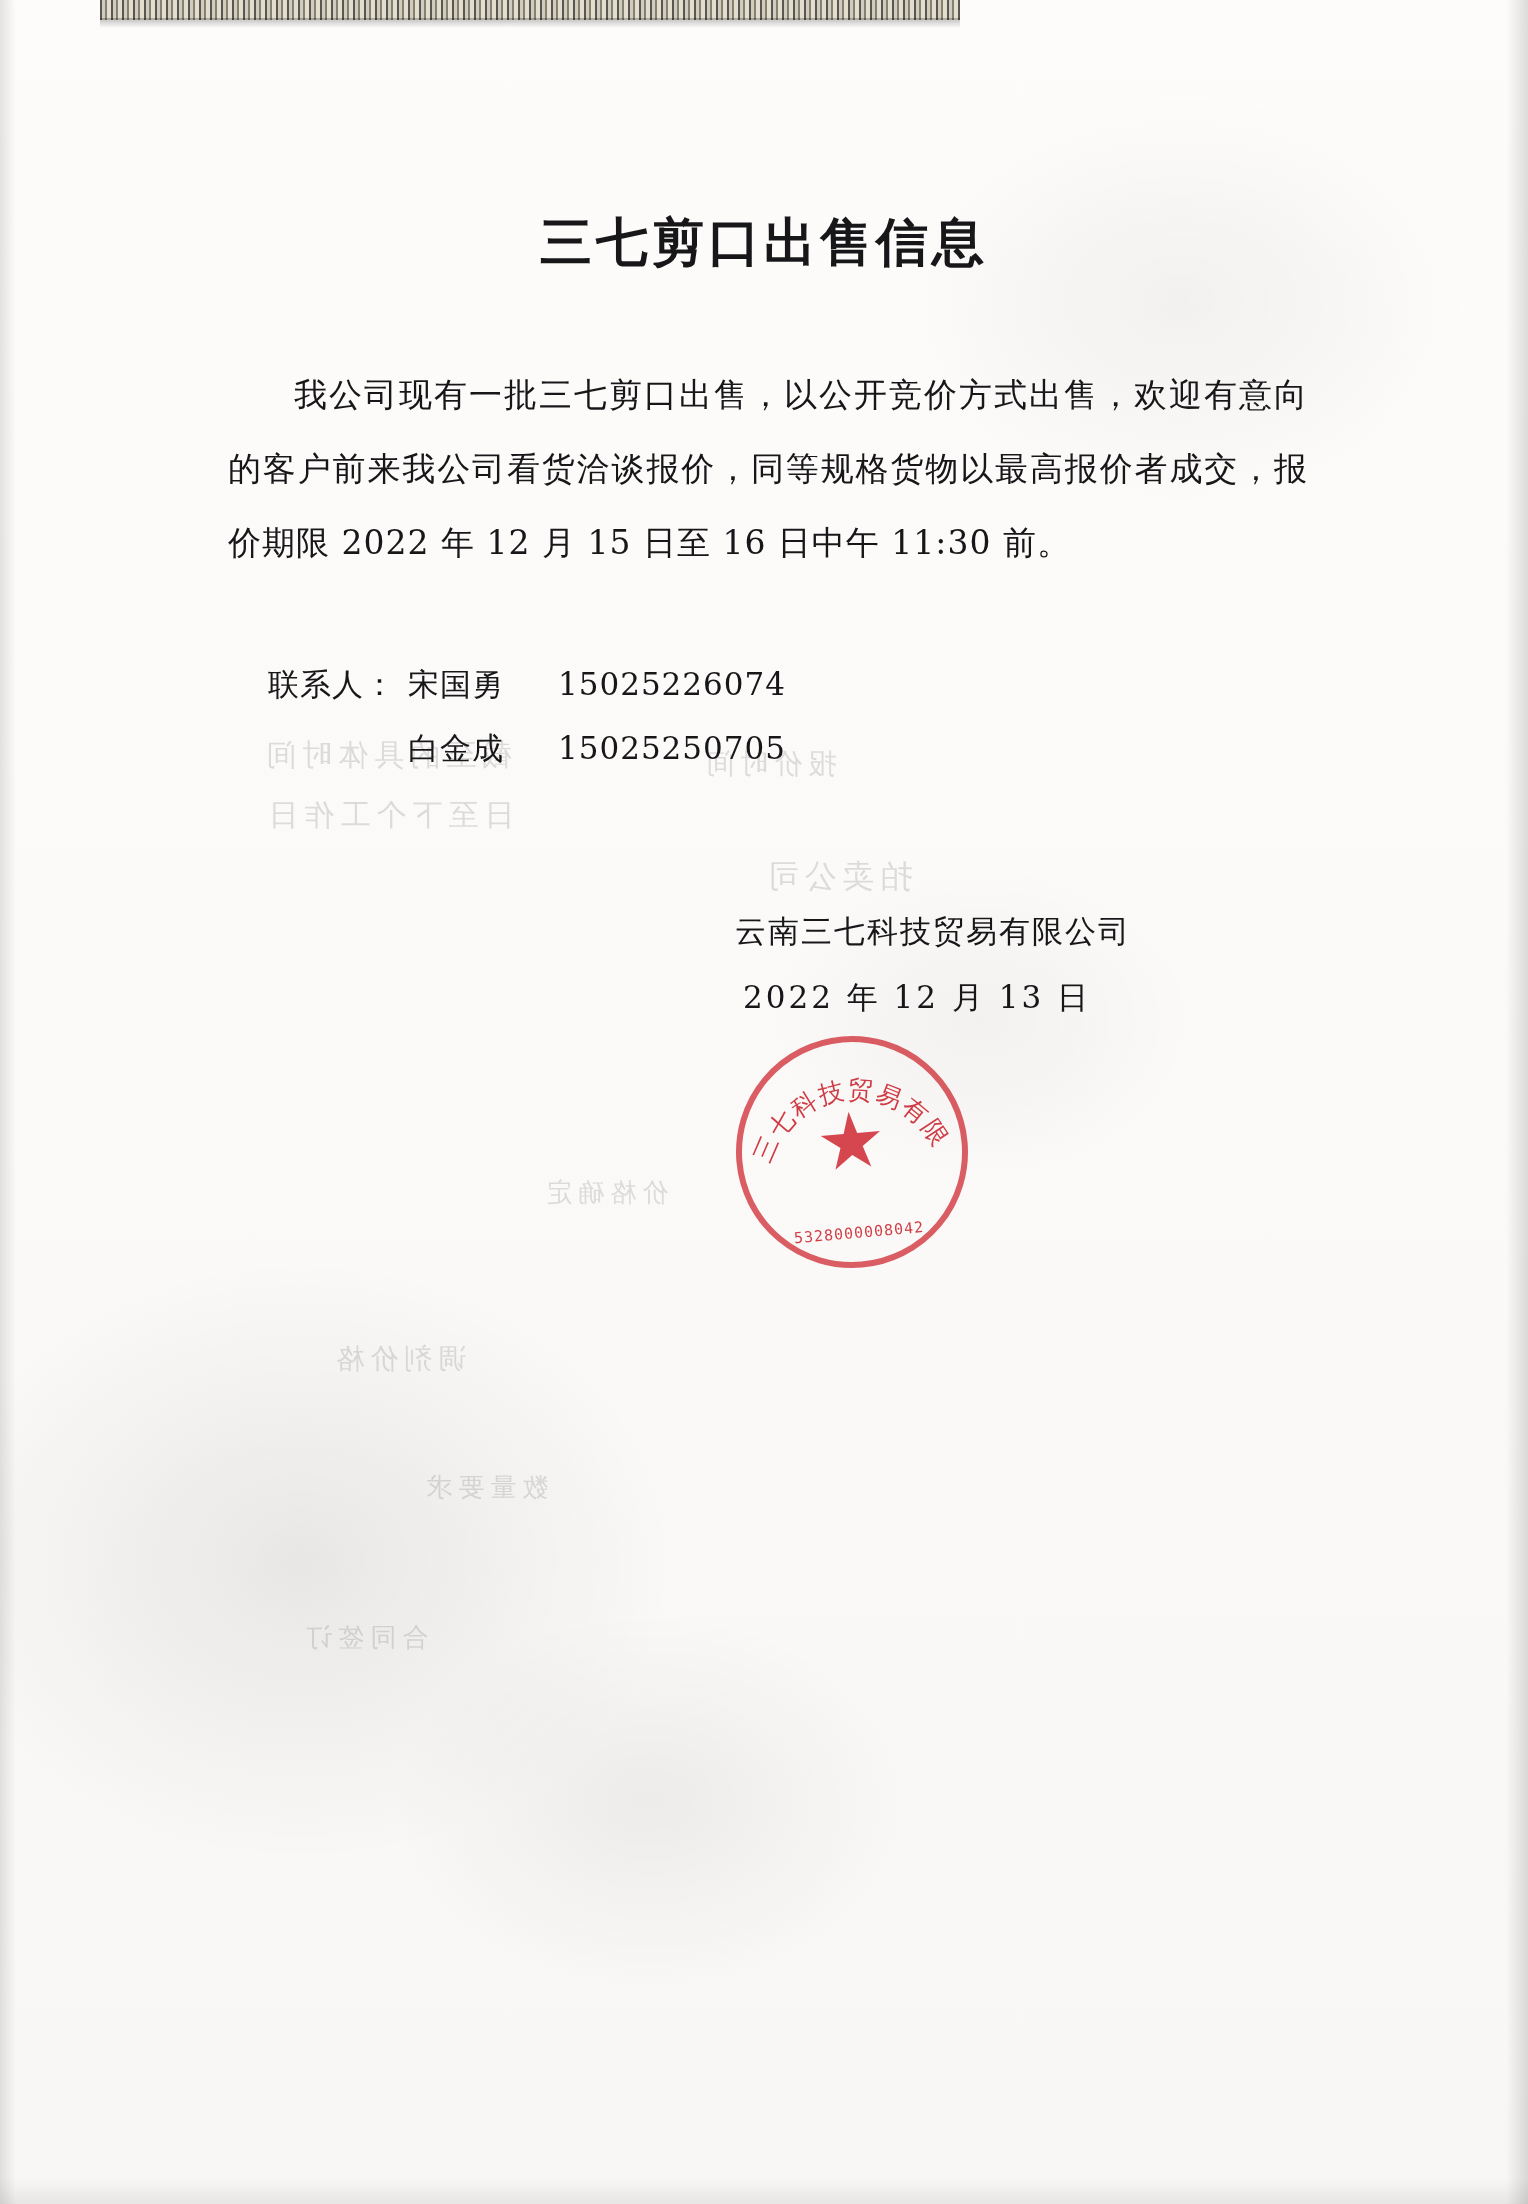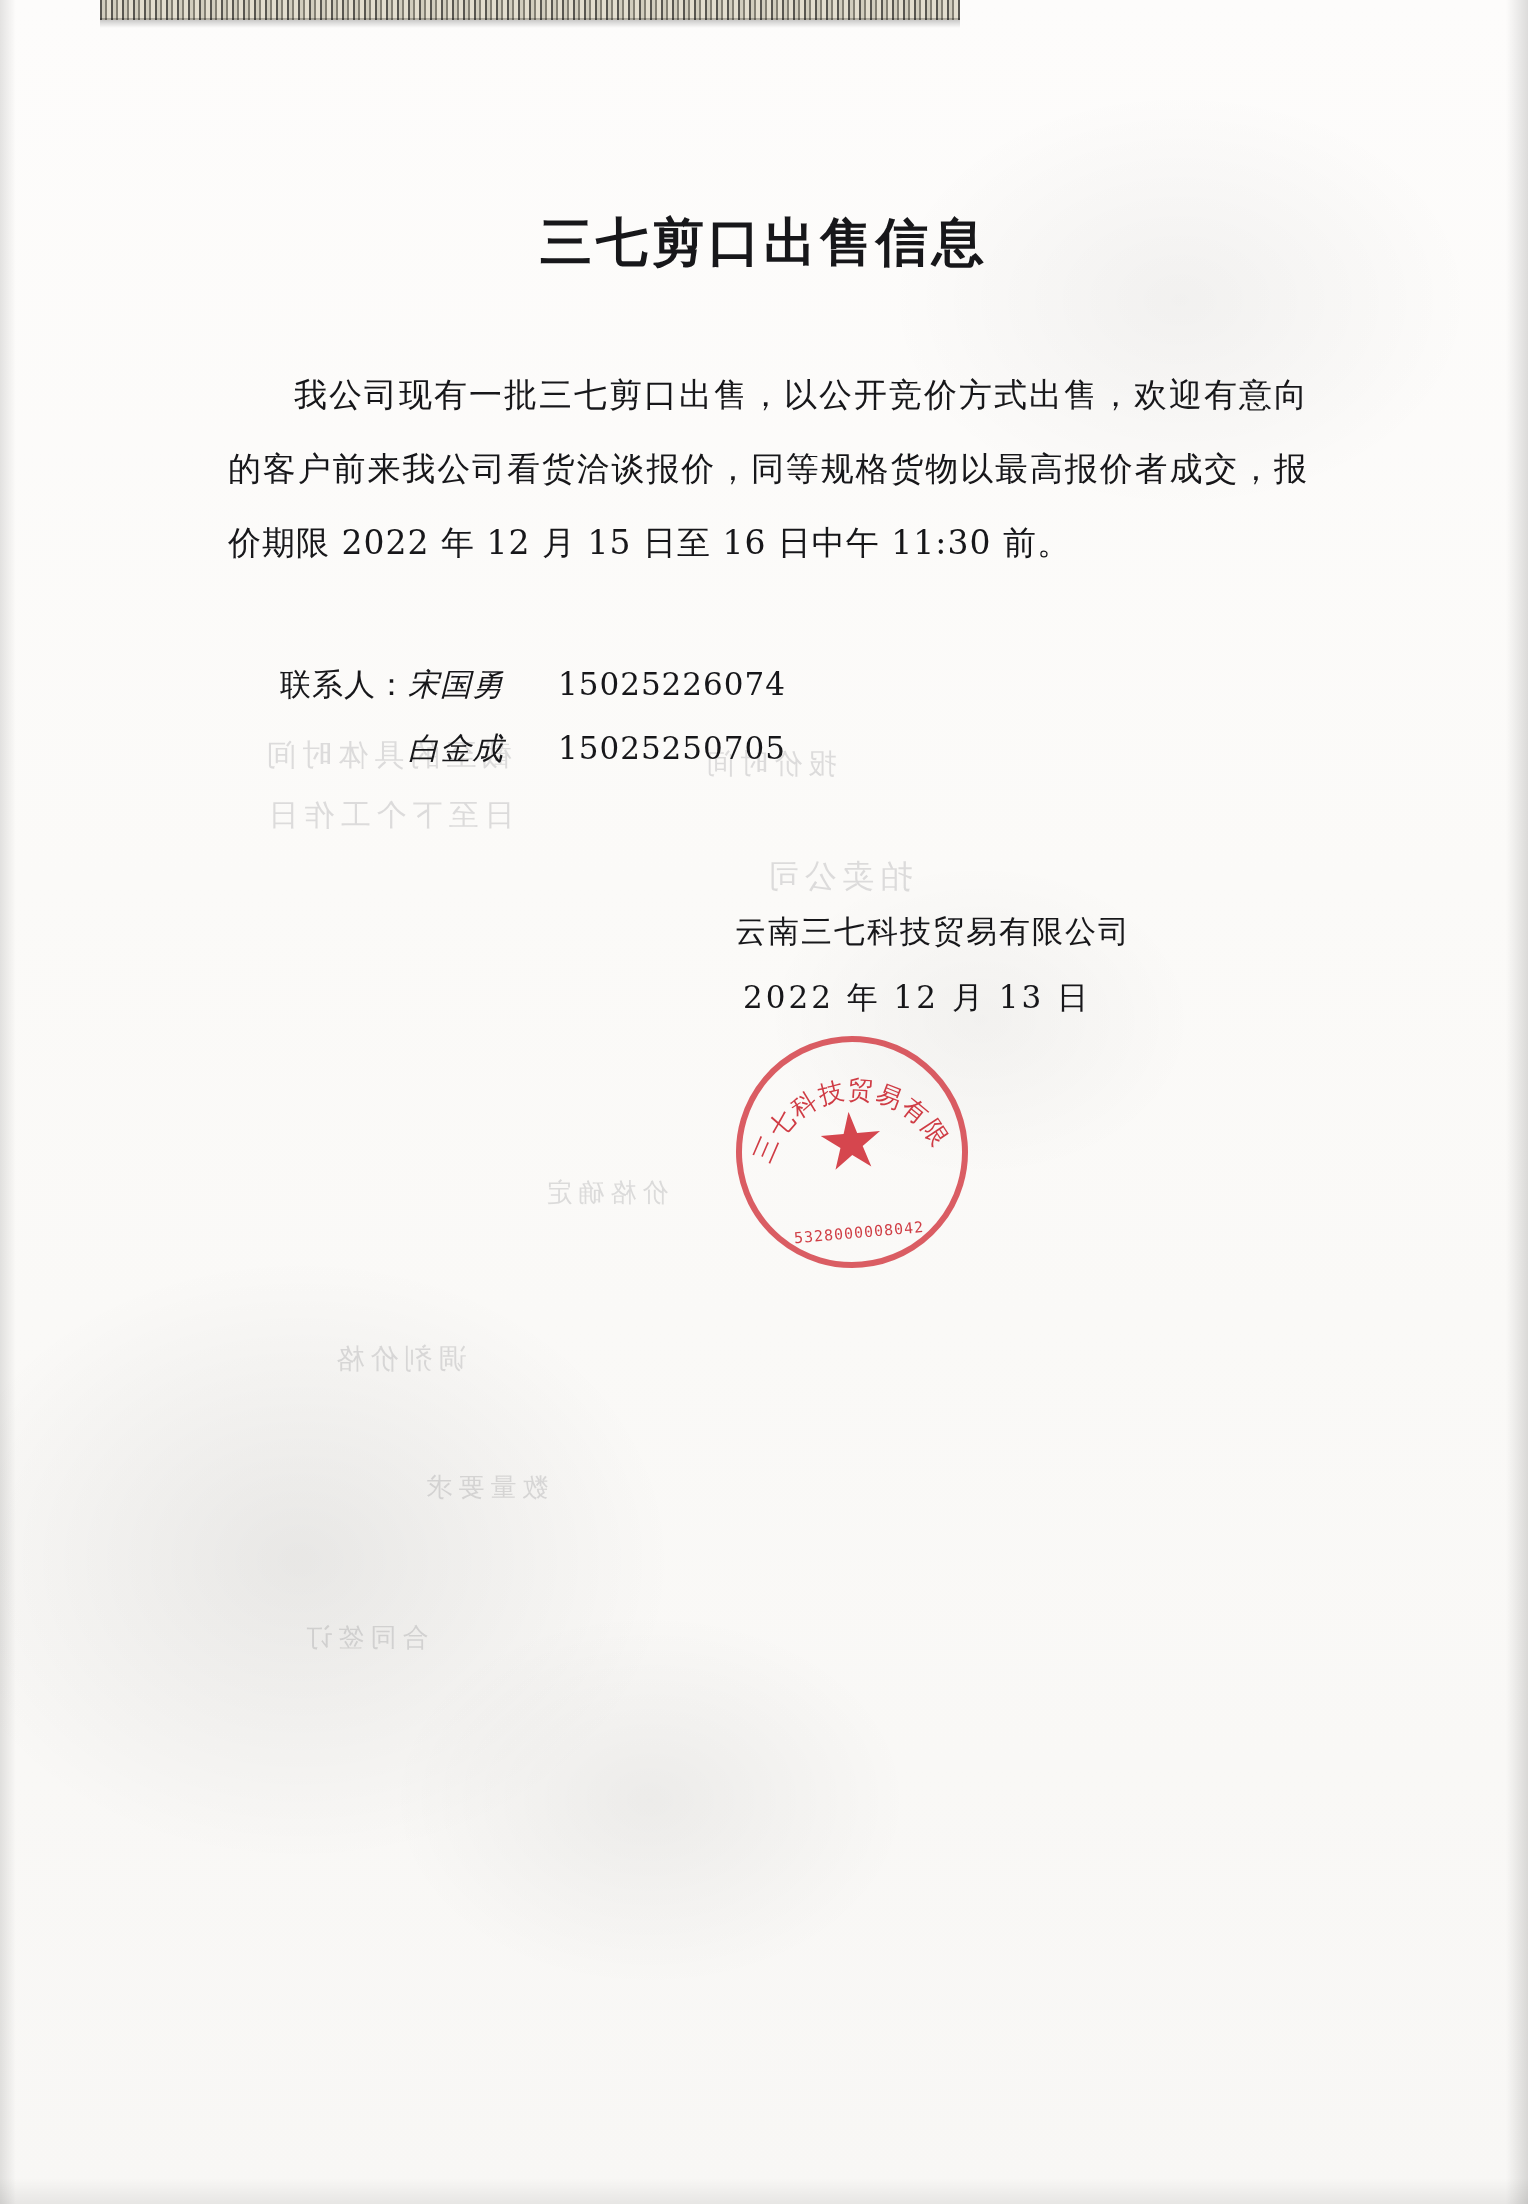--- a/index.html
+++ b/index.html
@@ -122,22 +122,22 @@
     left: 268px;
     font-size: 31px;
     line-height: 64px;
     color: #17171a;
     letter-spacing: 1px;
   }
   .contacts .row {
     display: flex;
     align-items: baseline;
   }
-  .contacts .lbl { width: 140px; text-align: right; }
-  .contacts .nm  { width: 150px; font-style: italic; }
+  .contacts .lbl { width: 140px; }
+  .contacts .nm  { width: 150px; }
   .contacts .ph  { font-family: "DejaVu Serif", "Liberation Serif", serif; }
   .contacts .row.second .lbl { width: 140px; }
 
   .signature {
     position: absolute;
     top: 898px;
     left: 735px;
     font-size: 31px;
     line-height: 66px;
     color: #17171a;

